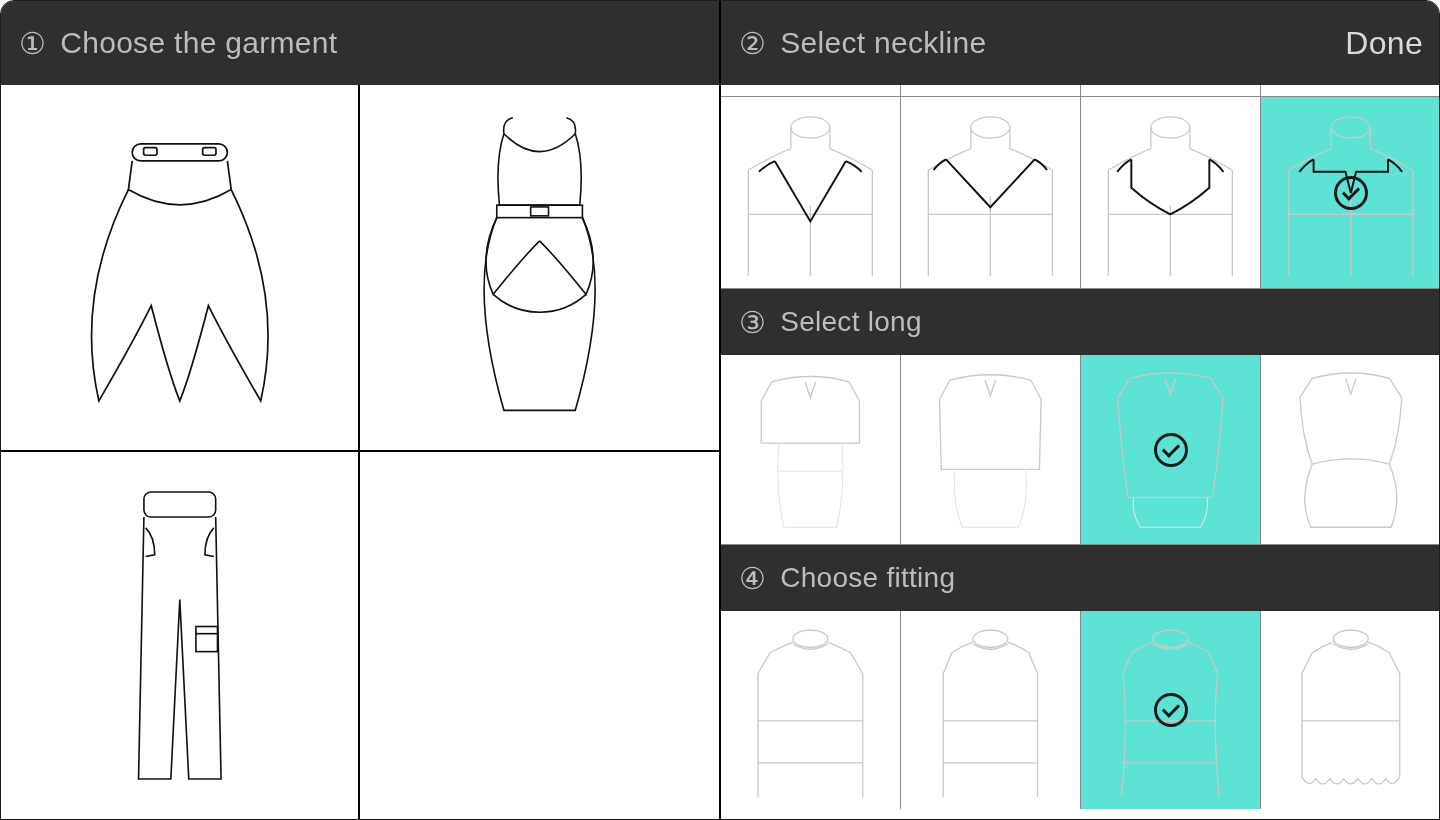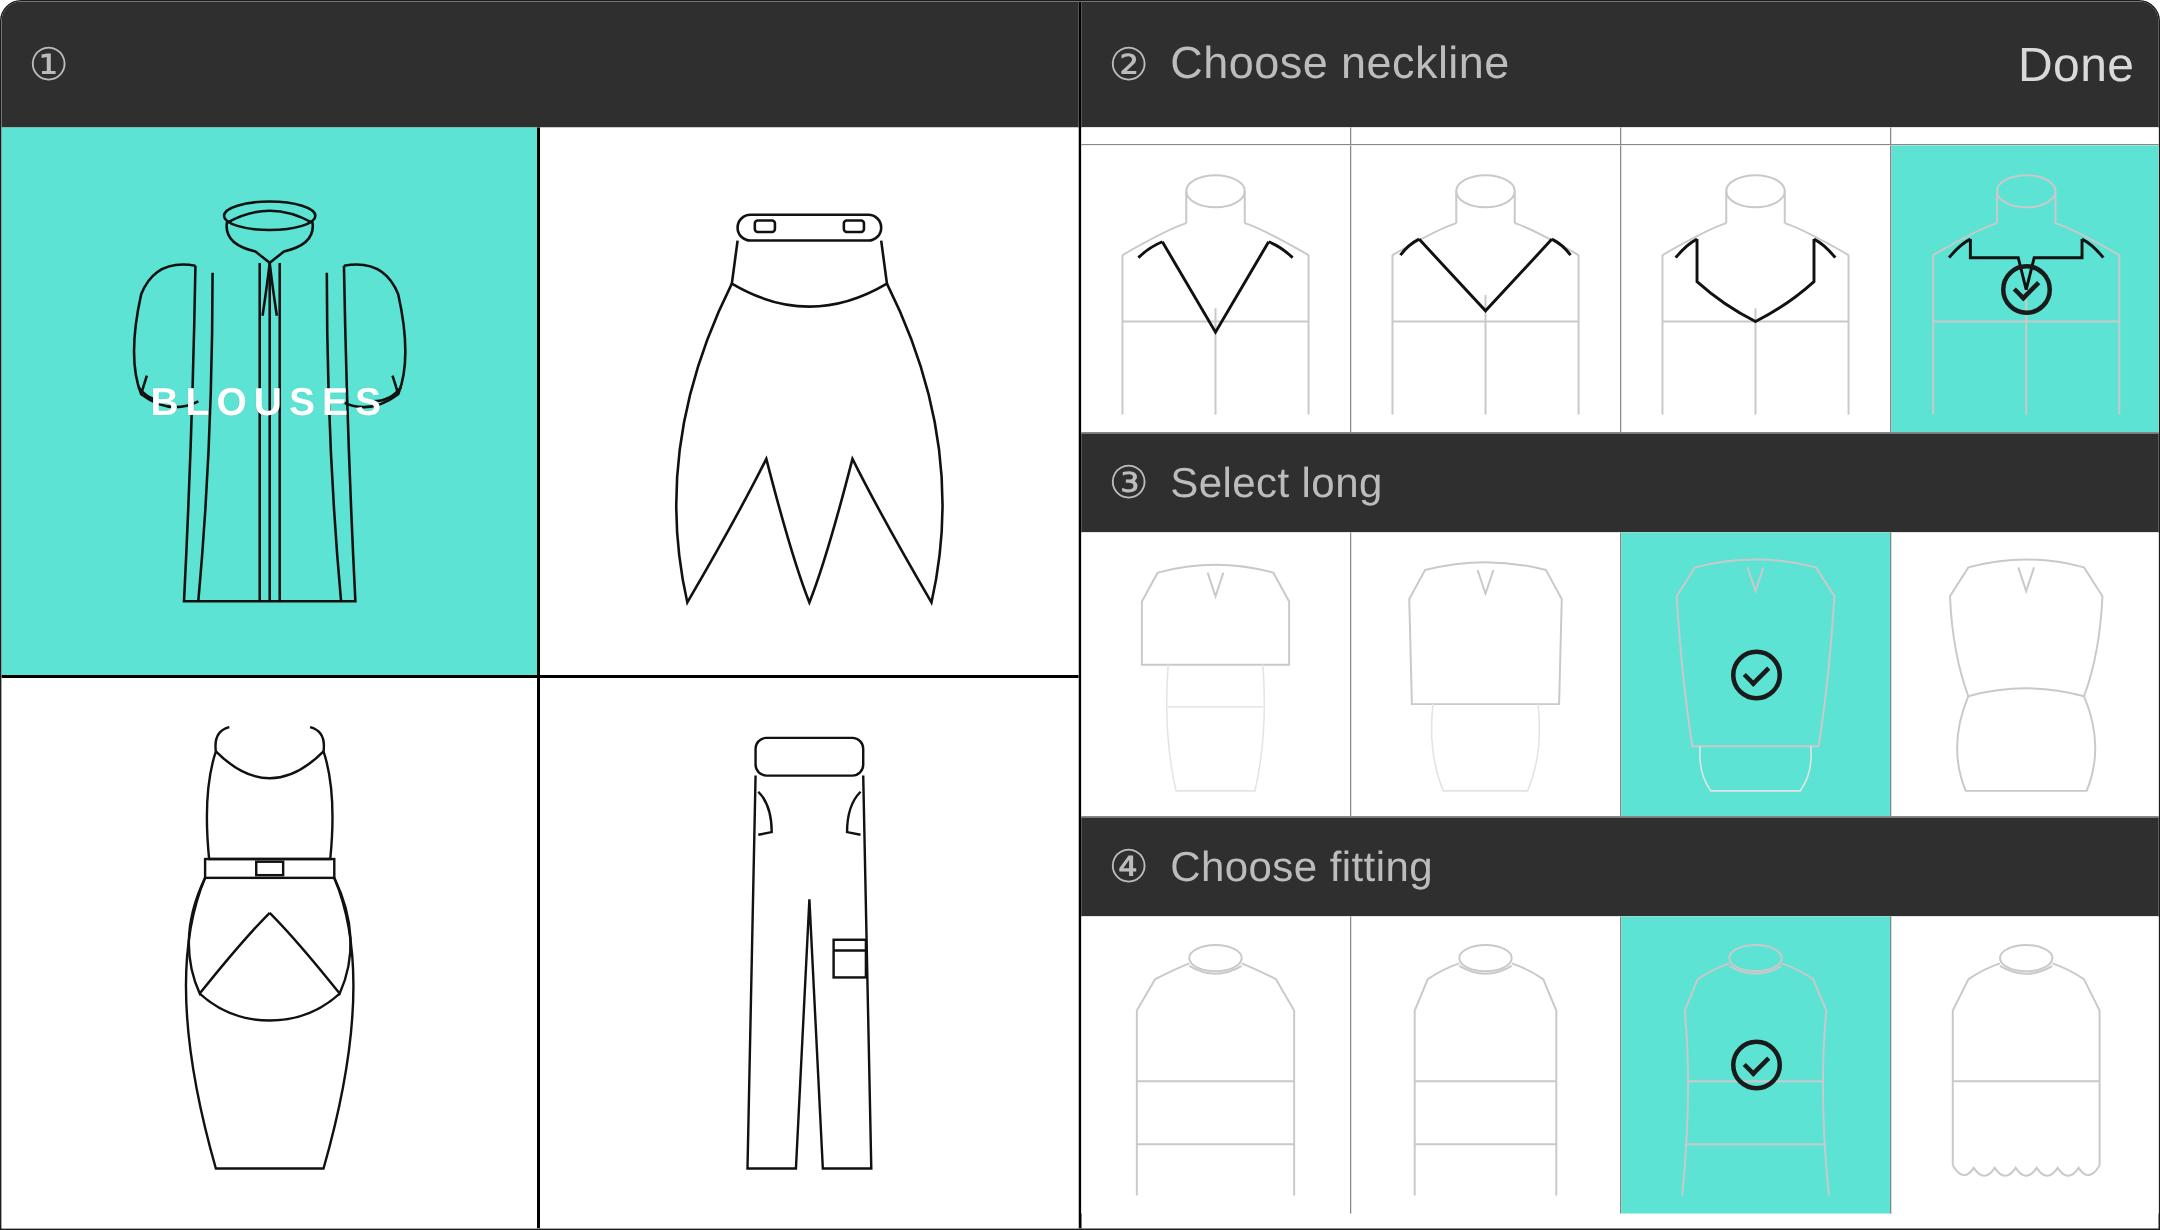--- a/index.html
+++ b/index.html
@@ -124,50 +124,25 @@
   .med{stroke:var(--ink);stroke-width:1.8;fill:none;}
 </style>
 </head>
 <body>
 
 <div class="app">
 
   <div class="left">
     <div class="hd">
       <span class="circled">①</span>
+      <span>Choose the garment</span>
     </div>
 
     <div class="garment-grid">
 
-      <div class="gcell selected">
-        <svg viewBox="0 0 300 320">
-          <g class="med">
-
-            <path d="M120 35 Q150 18 180 35 Q182 50 160 55 L150 63 L140 55 Q118 50 120 35 Z"></path>
-            <ellipse cx="150" cy="30" rx="32" ry="10"></ellipse>
-
-            <path d="M98 65 Q96 180 90 300 L210 300 Q204 180 202 65"></path>
-            <path d="M98 65 Q70 60 60 85 Q50 130 60 155 Q80 170 100 160"></path>
-            <path d="M202 65 Q230 60 240 85 Q250 130 240 155 Q220 170 200 160"></path>
-
-            <path d="M58 150 Q65 160 78 160 M60 155 Q62 148 64 142"></path>
-            <path d="M242 150 Q235 160 222 160 M240 155 Q238 148 236 142"></path>
-
-            <line x1="150" y1="63" x2="150" y2="300"></line>
-            <line x1="143" y1="63" x2="143" y2="300"></line>
-            <line x1="157" y1="63" x2="157" y2="300"></line>
-
-            <path d="M110 70 Q110 190 100 300"></path>
-            <path d="M190 70 Q190 190 200 300"></path>
-
-            <path d="M150 63 Q148 80 145 100 M150 63 Q152 80 155 100"></path>
-          </g>
-        </svg>
-        <div class="caption">BLOUSES</div>
-      </div>
 
       <div class="gcell">
         <svg viewBox="0 0 300 320">
           <g class="med">
             <rect x="100" y="30" width="100" height="18" rx="9"></rect>
             <path d="M100 48 L96 78 Q150 110 204 78 L200 48"></path>
             <path d="M96 78 Q40 190 65 300 Q100 240 120 200 Q138 270 150 300 Q162 270 180 200 Q200 240 235 300 Q260 190 204 78"></path>
 
             <rect x="112" y="34" width="14" height="8" rx="2"></rect>
             <rect x="174" y="34" width="14" height="8" rx="2"></rect>
@@ -205,21 +180,21 @@
       </div>
 
     </div>
   </div>
 
   <div class="right">
 
     <div class="section">
       <div class="hd">
         <span class="circled">②</span>
-        <span>Choose neckline</span>
+        <span>Select neckline</span>
         <span class="spacer"></span>
         <span class="done">Done</span>
       </div>
 
       <div class="row sliver">
         <div class="ocell"></div>
         <div class="ocell"></div>
         <div class="ocell"></div>
         <div class="ocell"></div>
       </div>

